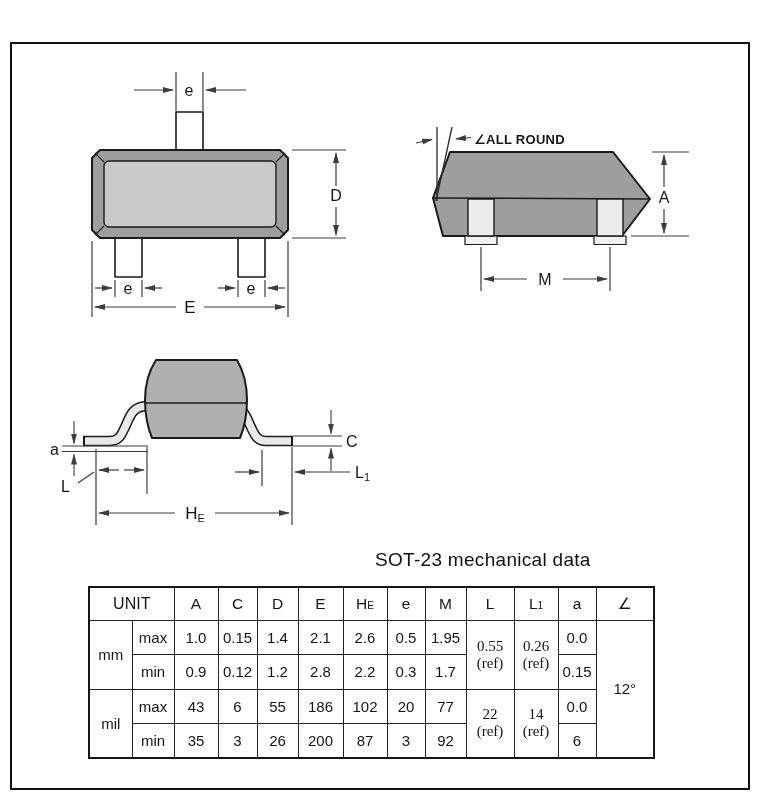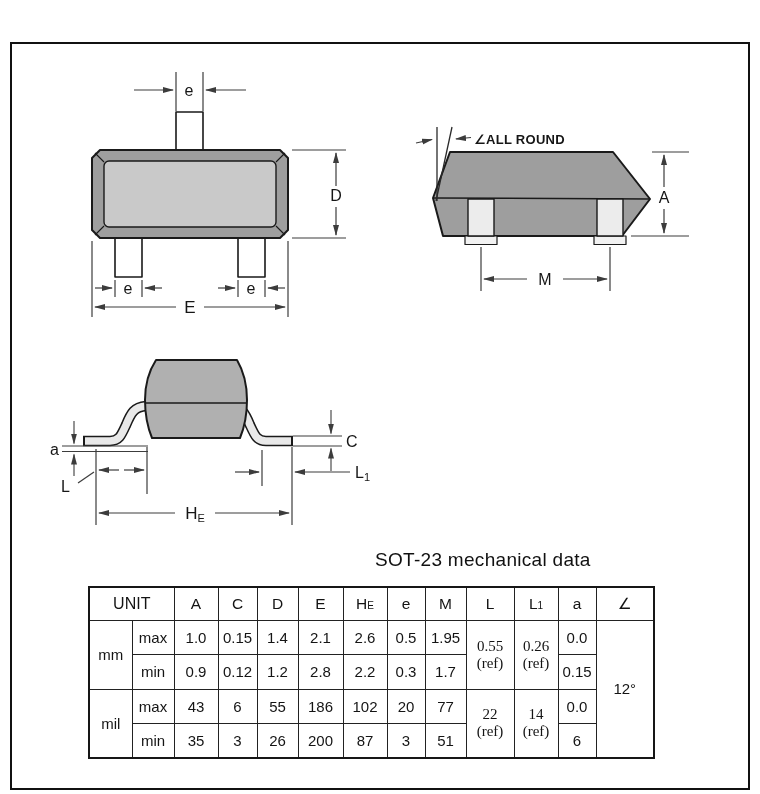--- a/index.html
+++ b/index.html
@@ -271,19 +271,19 @@
       <td>0.0</td>
     </tr>
     <tr class="datarow">
       <td>min</td>
       <td>35</td>
       <td>3</td>
       <td>26</td>
       <td>200</td>
       <td>87</td>
       <td>3</td>
-      <td>51</td>
+      <td>92</td>
       <td>6</td>
     </tr>
   </tbody>
     </table>
 
 </div>
 
 </body></html>

